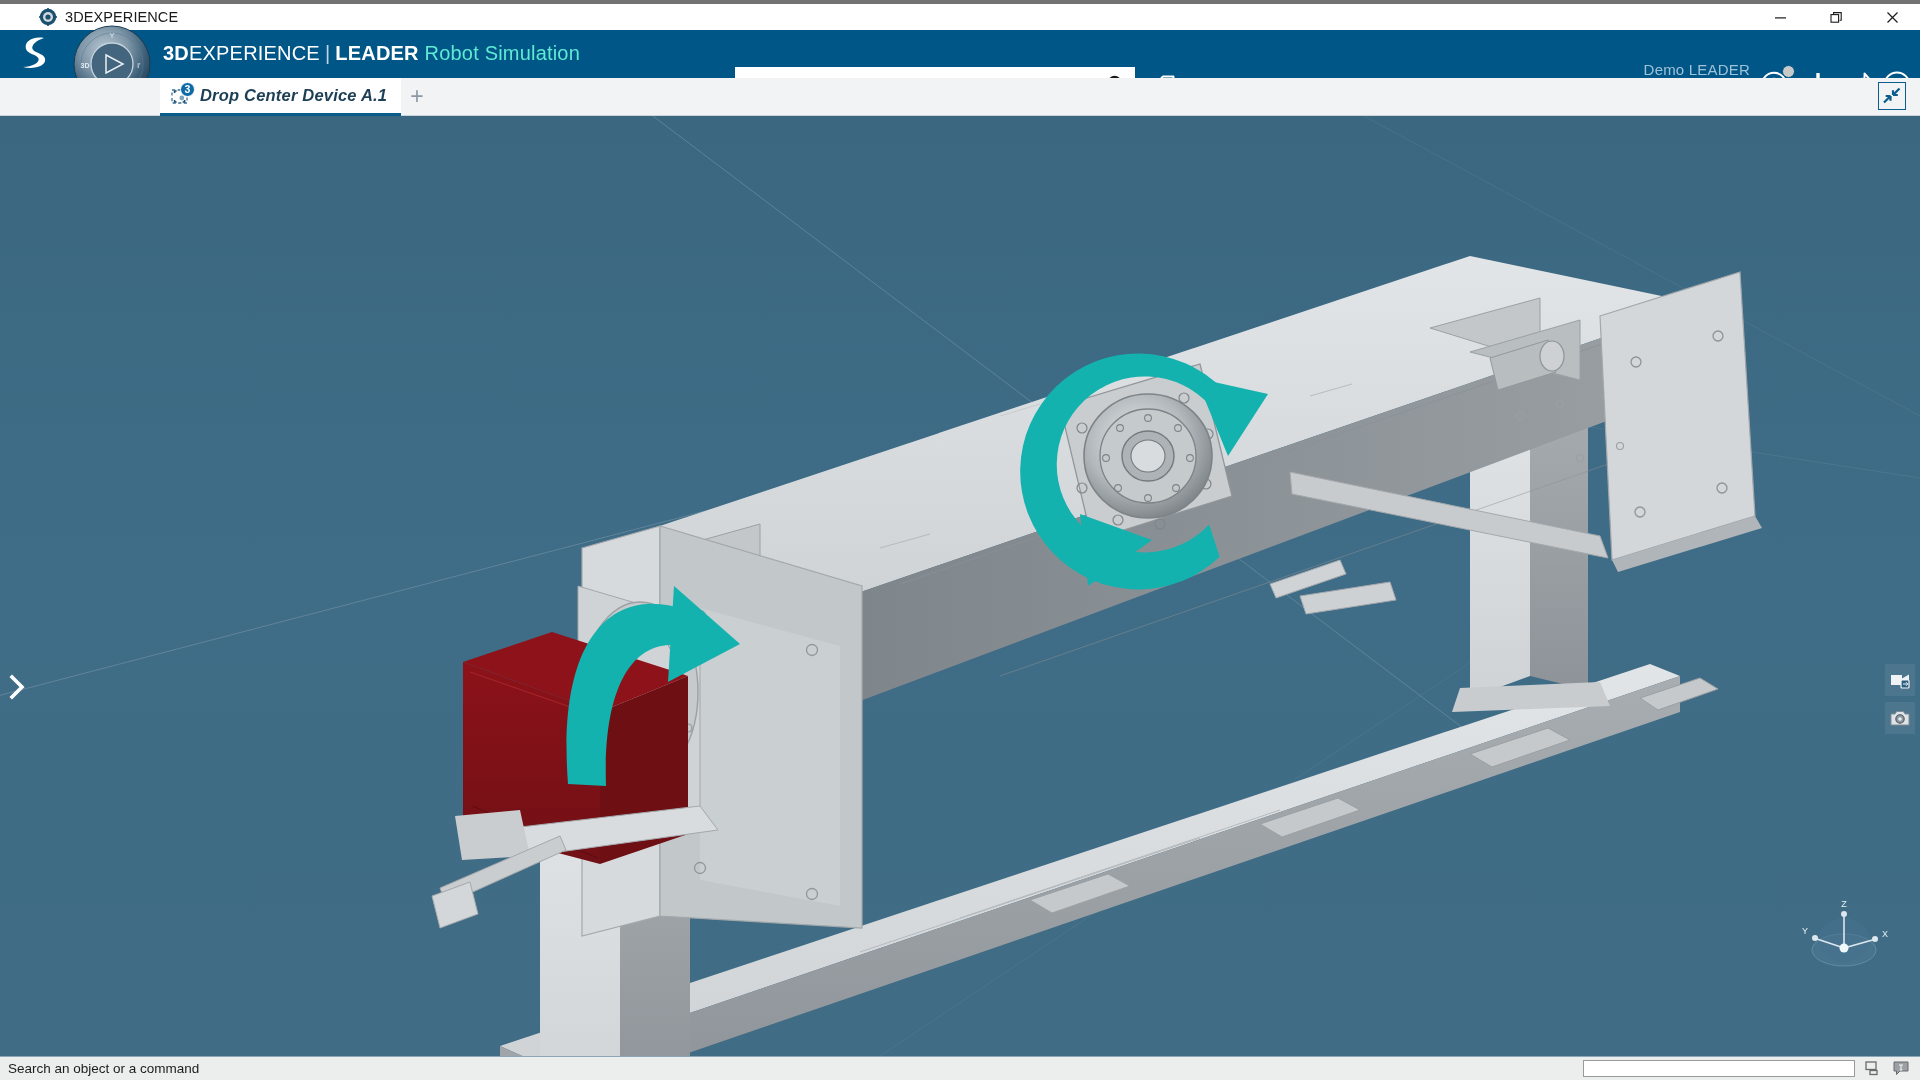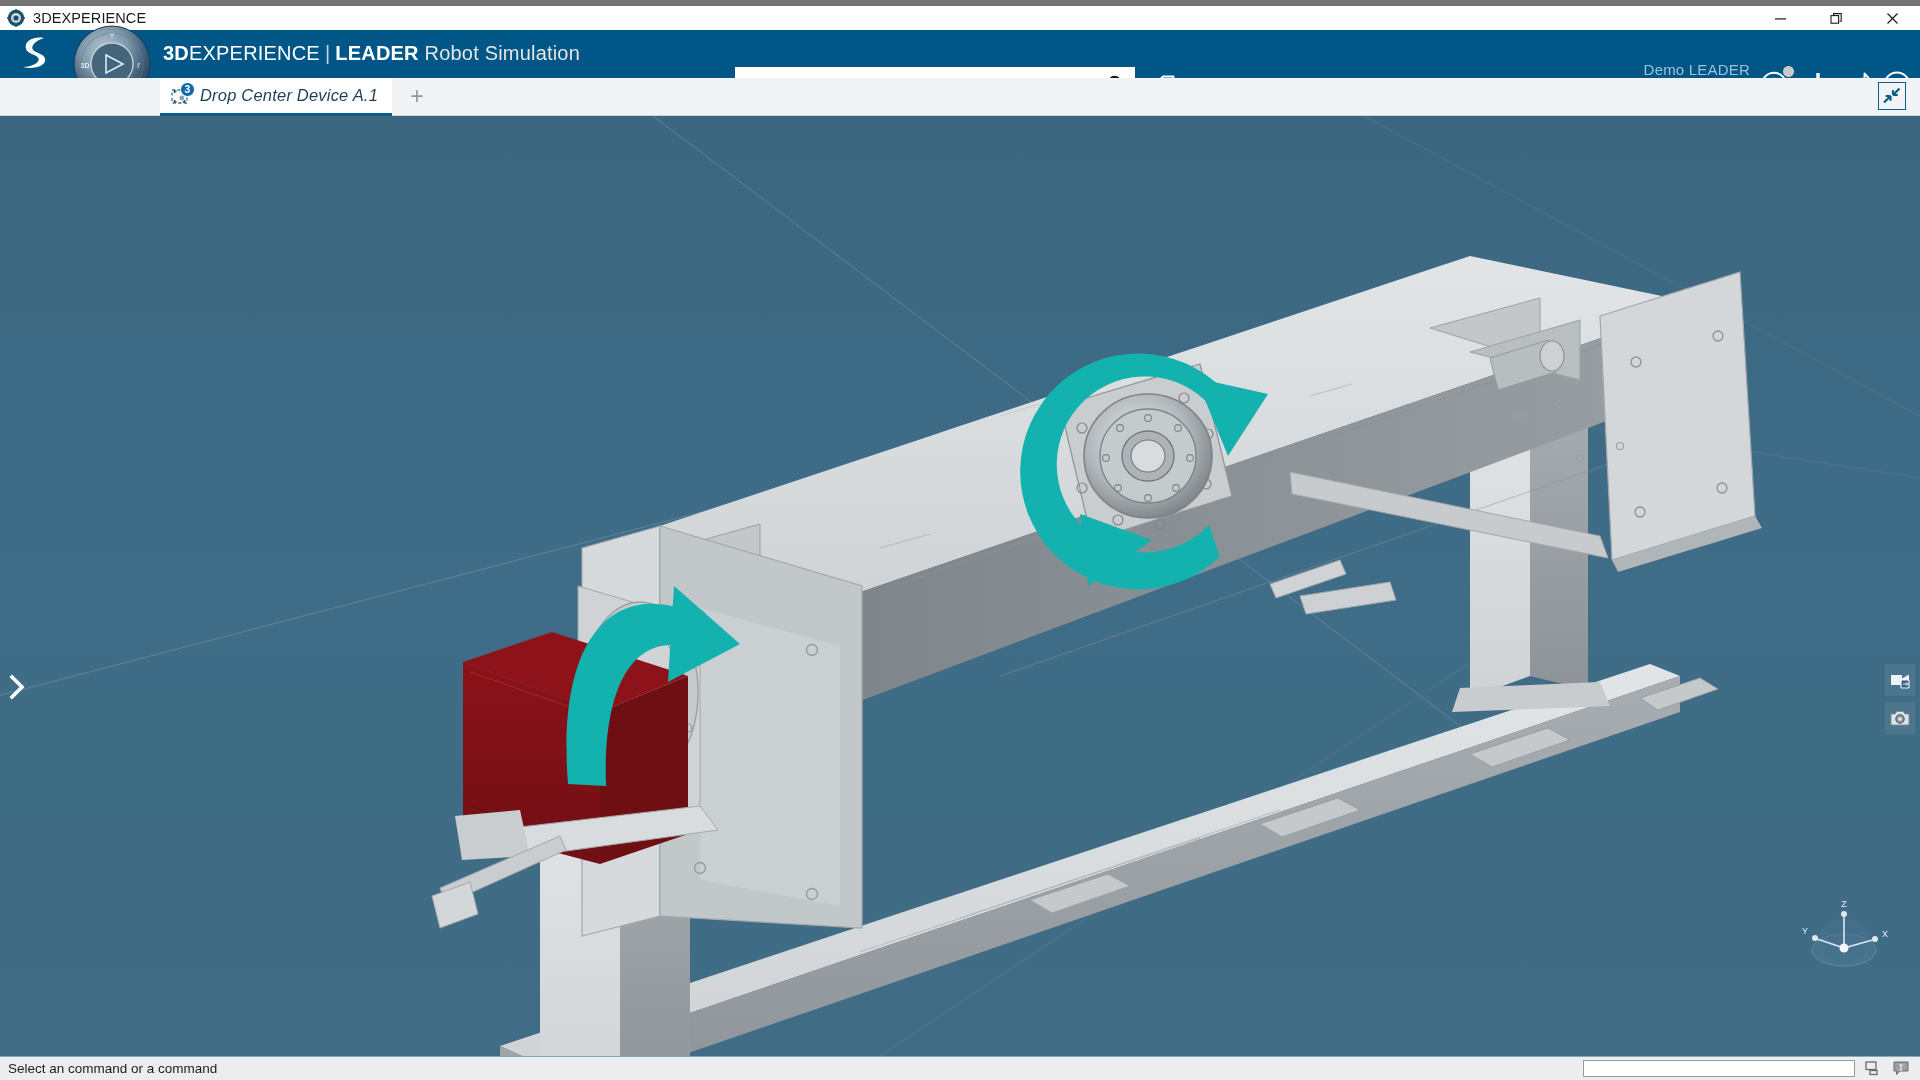--- a/index.html
+++ b/index.html
@@ -6,22 +6,22 @@
   html, body {
     width: 1920px; height: 1080px; overflow: hidden;
     font-family: "Liberation Sans", sans-serif;
     background: #ffffff;
   }
   #app { position: relative; width: 1920px; height: 1080px; }
 
   
   .winbar {
     position: absolute; top: 0; left: 0; width: 1920px; height: 30px;
-    background: #ffffff; border-top: 6px solid #737373;
-    display: flex; align-items: center;
+    background: #ffffff; border-top: 4px solid #737373;
+    display: flex; align-items: center; padding-left: 32px;
   }
   .winbar-icon { width: 18px; height: 18px; margin-left: 7px; flex: none; }
   .winbar-title {
     font-size: 14.5px; color: #1b1b1b; margin-left: 8px;
     letter-spacing: .1px; white-space: nowrap;
   }
   .winbar-spacer { flex: 1; }
   .wbtn {
     width: 56px; height: 29px; display: flex; align-items: center;
     justify-content: center; color: #1b1b1b;
@@ -36,21 +36,21 @@
   .ds-logo {
     position: absolute; left: 14px; top: 4px; width: 46px; height: 40px;
   }
   .brand {
     position: absolute; left: 163px; top: 12px;
     font-size: 20px; color: #ffffff; white-space: nowrap; letter-spacing: .2px;
   }
   .brand .b { font-weight: 700; }
   .brand .thin { font-weight: 400; }
   .brand .sep { font-weight: 400; margin: 0 5px; color:#bcd6e5; }
-  .brand .app { color: #e5e5e5; font-weight: 400; }
+  .brand .app { color: #5eead4; font-weight: 400; }
 
   .searchwrap {
     position: absolute; left: 735px; top: 37px; width: 400px; height: 34px;
     background: #ffffff; display: flex; align-items: center;
   }
   .searchwrap input {
     flex: 1; height: 32px; border: 0; outline: none; padding: 0 10px;
     font-size: 14.5px; color: #3a3a3a; font-family: "Liberation Sans", sans-serif;
     background: transparent;
   }
@@ -86,21 +86,21 @@
   }
   .tab-icon { position: relative; width: 22px; height: 20px; flex: none; margin-right: 8px; }
   .tab-badge {
     position: absolute; left: 10px; top: -4px;
     min-width: 15px; height: 15px; border-radius: 50%;
     background: #0e6aa6; color: #fff; font-size: 10.5px; font-weight: 700;
     display: flex; align-items: center; justify-content: center;
     border: 1px solid #ffffff;
   }
   .tab-label {
-    font-size: 16.5px; font-weight: 400; font-style: italic;
+    font-size: 16.5px; font-weight: 700; font-style: italic;
     color: #1d3f55; white-space: nowrap; letter-spacing: .2px;
   }
   .tab-add {
     position: absolute; left: 405px; top: 7px; width: 24px; height: 24px;
     color: #8a99a3; font-size: 23px; line-height: 22px; text-align: center;
     font-weight: 300;
   }
   .collapse-btn {
     position: absolute; right: 14px; top: 82px; width: 28px; height: 28px;
     border: 1.6px solid #0a5c8c;
@@ -528,21 +528,21 @@
         <circle cx="79" cy="49" r="3" fill="#dce7ee"></circle>
         <circle cx="19" cy="48" r="3" fill="#dce7ee"></circle>
         <text x="48" y="17" font-size="9" fill="#e8eff4" text-anchor="middle" font-family="Liberation Sans, sans-serif">Z</text>
         <text x="89" y="47" font-size="9" fill="#e8eff4" text-anchor="middle" font-family="Liberation Sans, sans-serif">X</text>
         <text x="9" y="44" font-size="9" fill="#e8eff4" text-anchor="middle" font-family="Liberation Sans, sans-serif">Y</text>
       </svg>
     </span>
   </div>
 
   <div class="statusbar">
-    <span class="status-text">Select an command or a command</span>
+    <span class="status-text">Search an object or a command</span>
     <span class="status-spacer"></span>
     <input class="status-input" type="text" value="" style="">
     <span class="status-icon">
       <svg width="18" height="16" viewBox="0 0 18 16">
         <rect x="2" y="2" width="10" height="7.5" fill="none" stroke="#6a6a6a" stroke-width="1.3"></rect>
         <rect x="6" y="10.5" width="7" height="4" fill="none" stroke="#6a6a6a" stroke-width="1.3"></rect>
       </svg>
     </span>
     <span class="status-icon">
       <svg width="18" height="16" viewBox="0 0 18 16">

